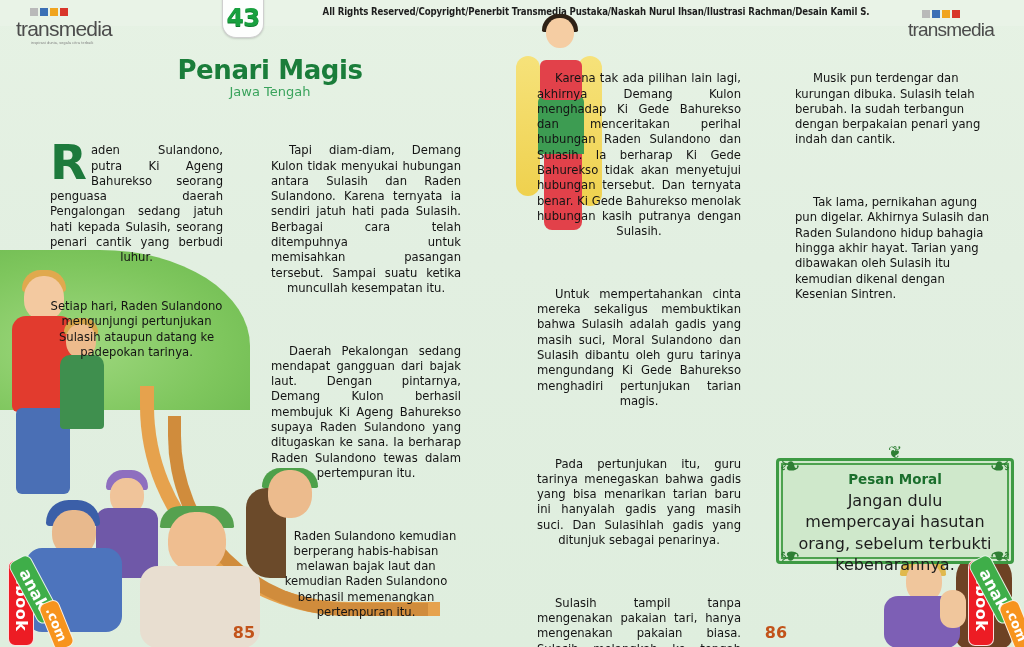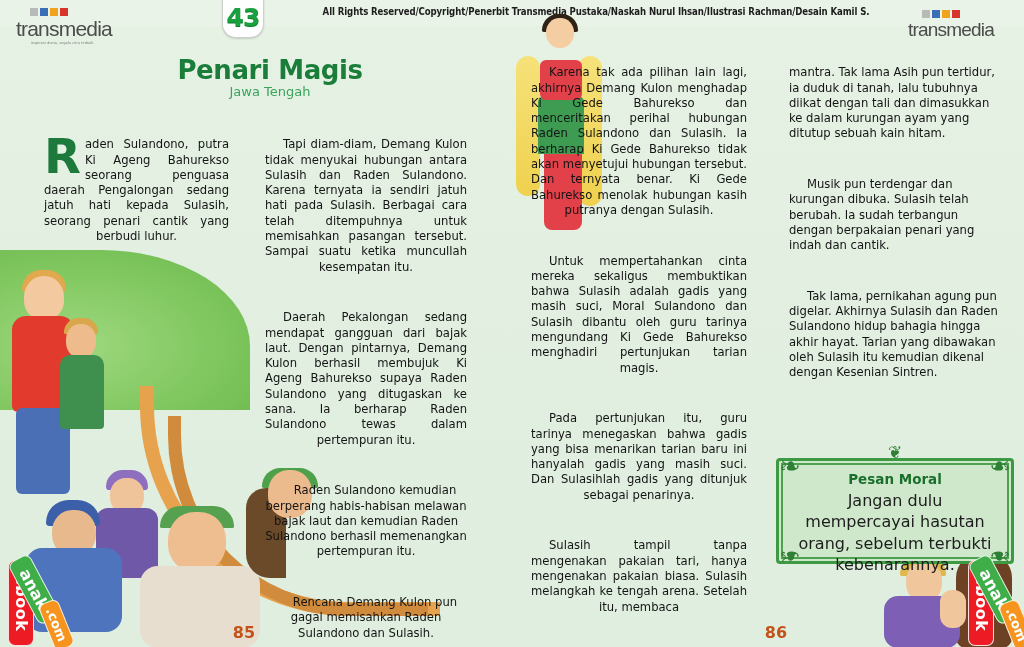--- a/index.html
+++ b/index.html
@@ -82,21 +82,21 @@
   #col1 { left: 34px; top: 112px; width: 205px; text-align: center; }
   .dropcap {
     float: left; font-size: 48px; line-height: 38px;
     font-weight: bold; color: #1d7a3c; padding-right: 4px;
     font-family: "DejaVu Sans", sans-serif;
   }
   #col2 { left: 255px; top: 112px; width: 222px; text-align: center; }
   #col3 { left: 521px; top: 40px; width: 236px; text-align: center; }
   #col4 { left: 779px; top: 40px; width: 232px; text-align: left; }
 
-  .para { margin: 10px; }
+  .para { margin: 16px; }
   .just { text-align: justify; text-align-last: center; }
 
   
   .pesan-wrap {
     position: absolute; left: 776px; top: 458px;
     width: 238px; height: 106px;
   }
   .pesan-box {
     position: absolute; inset: 0;
     background: #cfe8cb;
@@ -341,38 +341,38 @@
   </div>
 
   <div class="figure brown-fig"></div>
   <div class="figure p-turb"></div>
   <div class="figure p-head"></div>
   <div class="figure p-body"></div>
   <div class="figure p-hands"></div>
 
   <div class="col" id="col1">
     <p class="para just"><span class="dropcap">R</span><span>aden Sulandono, putra Ki Ageng Bahurekso seorang penguasa daerah Pengalongan sedang jatuh hati kepada Sulasih, seorang penari cantik yang berbudi luhur.</span></p>
+    <p class="para" style="margin-top:2px"><span>Setiap hari, Raden Sulandono mengunjungi pertunjukan Sulasih ataupun datang ke padepokan tarinya.</span></p>
   </div>
 
   <div class="col" id="col2">
     <p class="para just"><span style="display:inline-block;width:18px"></span><span>Tapi diam-diam, Demang Kulon tidak menyukai hubungan antara Sulasih dan Raden Sulandono. Karena ternyata ia sendiri jatuh hati pada Sulasih. Berbagai cara telah ditempuhnya untuk memisahkan pasangan tersebut. Sampai suatu ketika muncullah kesempatan itu.</span></p>
     <p class="para just"><span style="display:inline-block;width:18px"></span><span>Daerah Pekalongan sedang mendapat gangguan dari bajak laut. Dengan pintarnya, Demang Kulon berhasil membujuk Ki Ageng Bahurekso supaya Raden Sulandono yang ditugaskan ke sana. Ia berharap Raden Sulandono tewas dalam pertempuran itu.</span></p>
     <p class="para"><span style="display:inline-block;width:18px"></span><span>Raden Sulandono kemudian berperang habis-habisan melawan bajak laut dan kemudian Raden Sulandono berhasil memenangkan pertempuran itu.</span></p>
     <p class="para"><span style="display:inline-block;width:18px"></span><span>Rencana Demang Kulon pun gagal memisahkan Raden Sulandono dan Sulasih.</span></p>
   </div>
 
   <div class="col" id="col3">
     <p class="para just"><span style="display:inline-block;width:18px"></span><span>Karena tak ada pilihan lain lagi, akhirnya Demang Kulon menghadap Ki Gede Bahurekso dan menceritakan perihal hubungan Raden Sulandono dan Sulasih. Ia berharap Ki Gede Bahurekso tidak akan menyetujui hubungan tersebut. Dan ternyata benar. Ki Gede Bahurekso menolak hubungan kasih putranya dengan Sulasih.</span></p>
     <p class="para just"><span style="display:inline-block;width:18px"></span><span>Untuk mempertahankan cinta mereka sekaligus membuktikan bahwa Sulasih adalah gadis yang masih suci, Moral Sulandono dan Sulasih dibantu oleh guru tarinya mengundang Ki Gede Bahurekso menghadiri pertunjukan tarian magis.</span></p>
     <p class="para just"><span style="display:inline-block;width:18px"></span><span>Pada pertunjukan itu, guru tarinya menegaskan bahwa gadis yang bisa menarikan tarian baru ini hanyalah gadis yang masih suci. Dan Sulasihlah gadis yang ditunjuk sebagai penarinya.</span></p>
     <p class="para just"><span style="display:inline-block;width:18px"></span><span>Sulasih tampil tanpa mengenakan pakaian tari, hanya mengenakan pakaian biasa. Sulasih melangkah ke tengah arena. Setelah itu, membaca</span></p>
   </div>
 
   <div class="col" id="col4">
-    <p class="para"><span>mantra. Tak lama Asih pun tertidur, ia duduk di tanah, lalu tubuhnya diikat dengan tali dan dimasukkan ke dalam kurungan ayam yang ditutup sebuah kain hitam.</span></p>
     <p class="para"><span style="display:inline-block;width:18px"></span><span>Musik pun terdengar dan kurungan dibuka. Sulasih telah berubah. Ia sudah terbangun dengan berpakaian penari yang indah dan cantik.</span></p>
     <p class="para"><span style="display:inline-block;width:18px"></span><span>Tak lama, pernikahan agung pun digelar. Akhirnya Sulasih dan Raden Sulandono hidup bahagia hingga akhir hayat. Tarian yang dibawakan oleh Sulasih itu kemudian dikenal dengan Kesenian Sintren.</span></p>
   </div>
 
   <div class="pesan-wrap">
     <div class="topflour">❦</div>
     <div class="pesan-box">
       <div class="corner c-tl">❧</div>
       <div class="corner c-tr">❧</div>
       <div class="corner c-bl">❧</div>

